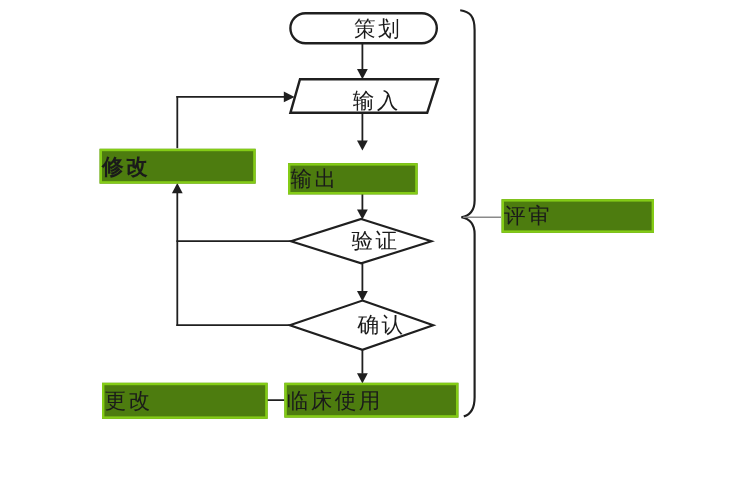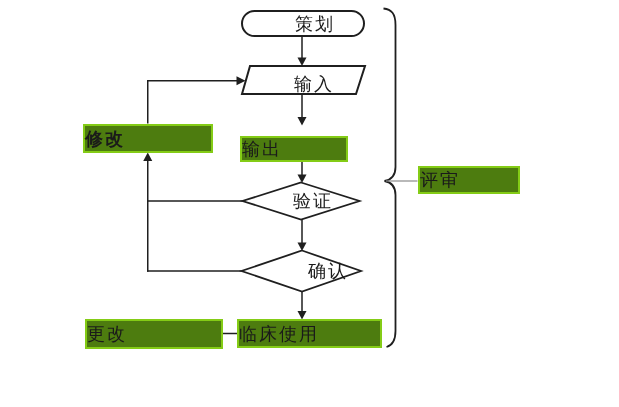--- a/index.html
+++ b/index.html
@@ -116,34 +116,34 @@
   </div>
 
   <div class="node" style="left:237px; top:319px; width:145px; height:29px;">
     <span>临床使用</span>
   </div>
 
   <div class="node" style="left:85px; top:319px; width:138px; height:30px;">
     <span>更改</span>
   </div>
 
-  <div class="node" style="left:418px; top:166px; width:102px; height:28px;">
+  <div class="node" style="left:418px; top:166px; width:127px; height:28px;">
     <span>评审</span>
   </div>
 
   <div class="lbl" style="left:242px; top:11px; width:122px; height:25px;">
     <span>策划</span>
   </div>
 
   <div class="lbl" style="left:246px; top:66px; width:112px; height:36px;">
     <span>输入</span>
   </div>
 
   <div class="lbl" style="left:243px; top:184px; width:116px; height:33px;">
     <span>验证</span>
   </div>
 
-  <div class="lbl" style="left:256px; top:253px; width:120px; height:36px;align-items:center;">
+  <div class="lbl" style="left:246px; top:253px; width:120px; height:36px;align-items:center;">
     <span>确认</span>
   </div>
 
 
 </div>
 
 </body></html>

